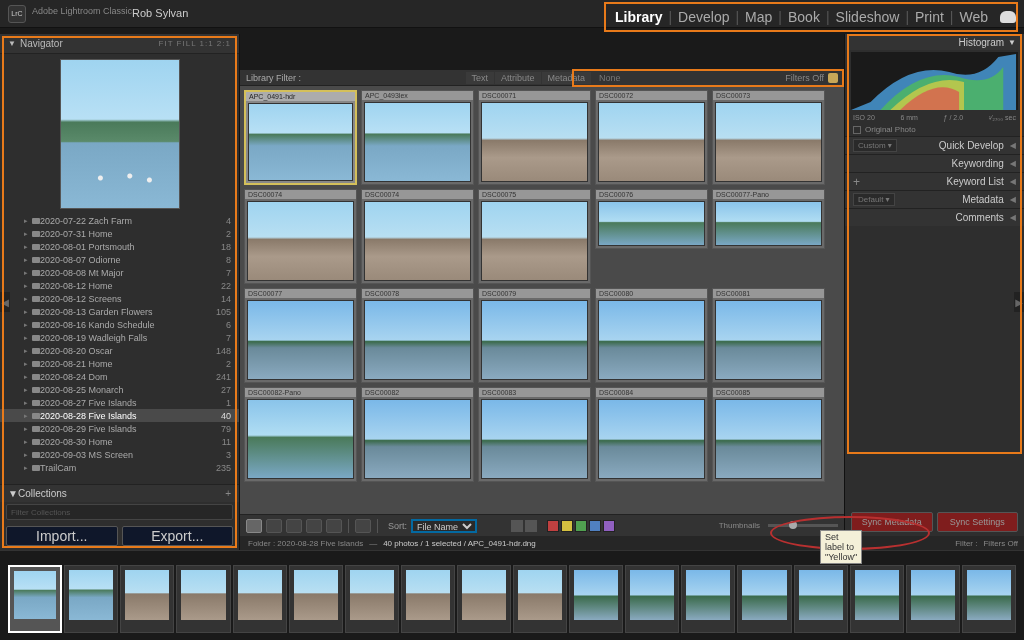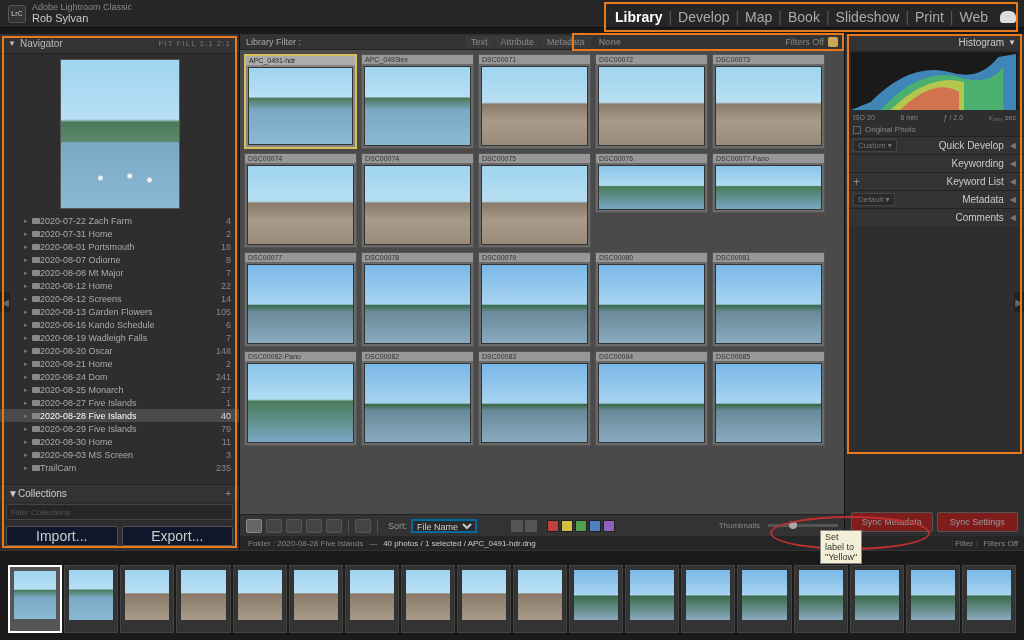--- a/index.html
+++ b/index.html
@@ -1,21 +1,21 @@
 <!DOCTYPE html>
 <html><head>
 <meta charset="utf-8">
 <style>
   * { margin: 0; padding: 0; box-sizing: border-box; font-family: "Segoe UI", Arial, sans-serif; }
   body { background: #1a1a1a; color: #ccc; width: 1024px; height: 640px; overflow: hidden; position: relative; }
 
   
   .titlebar { height: 28px; background: #262626; display: flex; align-items: center; padding: 0 8px; font-size: 10px; color: #999; border-bottom: 1px solid #111; }
   .app-icon { width: 18px; height: 18px; background: #333; border: 1px solid #555; border-radius: 3px; display:flex; align-items:center; justify-content:center; font-size:7px; color:#ccc; margin-right:6px;}
-  .titlebar .titles { display:flex; flex-direction:column; line-height:1.1;}
+  .titlebar .titles { display:flex; flex-direction:row; line-height:1.1;}
   .titlebar .app-title { font-size:9px; color:#888;}
   .titlebar .user-title { font-size:11px; color:#ccc;}
 
   
   .module-picker { position:absolute; top:0; right:0; height:34px; display:flex; align-items:center; padding: 0 8px; gap:0; font-size:14px; }
   .module-picker span.mod { color:#aaa; padding: 0 6px; cursor:pointer; }
   .module-picker span.sep { color:#555; }
   .module-picker span.mod.active { color:#fff; font-weight:600; }
   .module-picker .cloud { width:16px; height:12px; background:#ddd; border-radius:6px 6px 3px 3px; margin-left:6px;}
   .highlight-modules { position:absolute; top:2px; right:6px; width:414px; height:30px; border:2px solid #e87a1a; pointer-events:none;}
@@ -46,26 +46,26 @@
   .folder-row .bar { font-size:8px; color:#777;}
 
   .collections-head { height:18px; display:flex; align-items:center; padding:0 8px; font-size:10px; background:#333; border-top:1px solid #222;}
   .collections-head .plus { margin-left:auto; color:#888;}
   .filter-col { height:16px; margin:2px 6px; background:#262626; border:1px solid #444; border-radius:2px; font-size:8px; color:#555; padding:0 4px; display:flex; align-items:center;}
 
   .import-export { display:flex; gap:4px; padding:4px 6px;}
   .import-export button { flex:1; height:20px; background:#0f172a; border:1px solid #555; color:#ccc; font-size:14px; cursor:pointer; border-radius:2px;}
 
   
-  .center { flex:1; background:#4a4a4a; display:flex; flex-direction:column; position:relative;}
+  .center { flex:1; background:#4a4a4a; display:flex; flex-direction:column; position:relative;margin-top:36px;}
   .filter-bar { height:16px; background:#333; display:flex; align-items:center; font-size:9px; color:#888; padding:0 6px; border-bottom:1px solid #222;}
   .filter-bar .lbl { color:#aaa;}
   .filter-bar .tabs { margin-left:auto; display:flex; gap:1px;}
   .filter-bar .tabs span { background:#3a3a3a; padding:1px 6px; cursor:pointer;}
-  .filter-bar .none { margin-left:8px; color:#777;font-weight:bold;}
+  .filter-bar .none { margin-left:8px; color:#777;}
   .filter-bar .off { margin-left:auto; color:#888;}
   .filter-bar .lock { width:10px; height:10px; background:#c9a858; border-radius:2px; margin-left:4px;}
   .highlight-filter { position:absolute; top:-1px; left:332px; right:0; height:18px; border:2px solid #e87a1a; pointer-events:none;}
 
   .grid { flex:1; overflow:auto; padding:4px; background:#4a4a4a;}
   .grid-row { display:flex; gap:4px; margin-bottom:4px;}
   .cell { width:113px; background:#6a6a6a; border:1px solid #555; position:relative; display:flex; flex-direction:column;}
   .cell.sel { background:#888; border:1px solid #ddd;}
   .cell.sel2 { border:2px solid #d4c05a;}
   .cell .fname { font-size:7px; color:#333; padding:1px 3px; background:rgba(255,255,255,.3); white-space:nowrap; overflow:hidden;}

